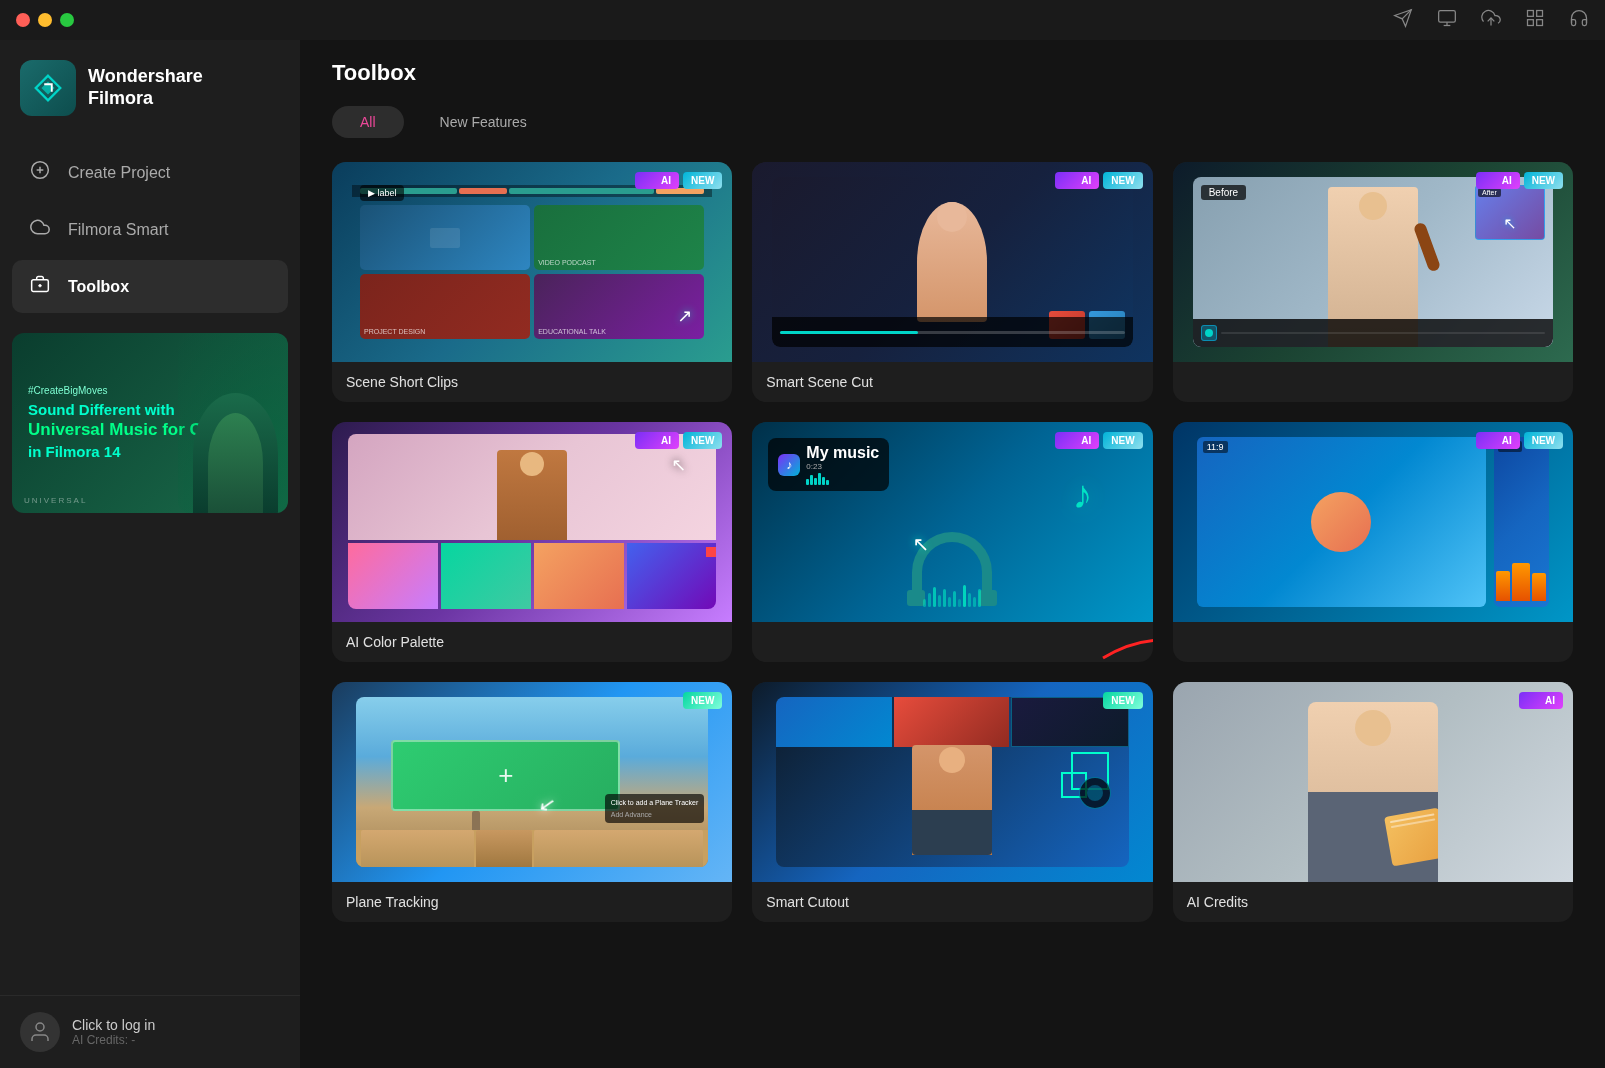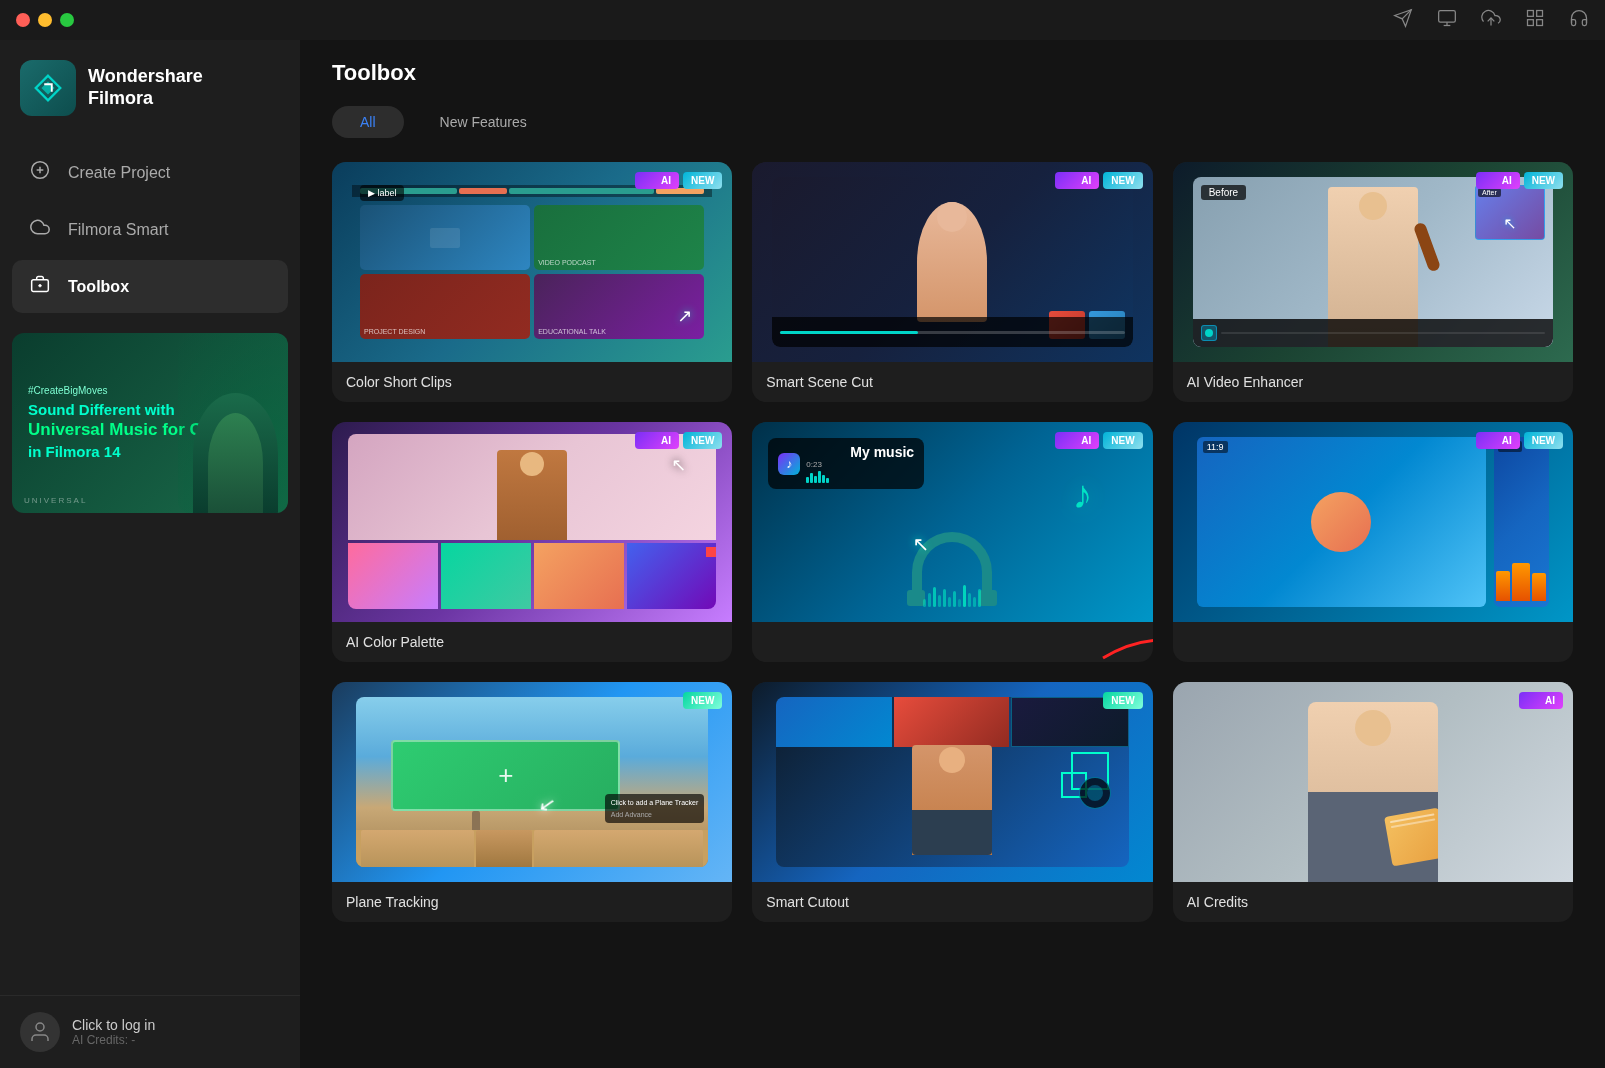--- a/index.html
+++ b/index.html
@@ -213,21 +213,21 @@
     }
     .tab {
       padding: 8px 28px;
       border-radius: 20px;
       font-size: 14px;
       cursor: pointer;
       color: #aaa;
     }
     .tab.active {
       background: #2d2d2d;
-      color: #3b82f6;
+      color: #ec4899;
     }
 
     
     .tools-grid {
       flex: 1;
       overflow-y: auto;
       padding: 0 32px 32px 32px;
       display: grid;
       grid-template-columns: repeat(3, 1fr);
       gap: 20px;
@@ -519,21 +519,21 @@
               </div>
               <div style="border-radius:5px;background:linear-gradient(135deg,#4a235a,#7b1fa2);position:relative;">
                 <div style="position:absolute;bottom:4px;left:4px;right:4px;font-size:7px;color:rgba(255,255,255,0.7);">EDUCATIONAL TALK</div>
               </div>
             </div>
 
             <div style="position:absolute;bottom:20px;right:20px;color:#fff;font-size:18px;filter:drop-shadow(0 0 4px rgba(0,255,200,0.8));">↗</div>
           </div>
         </div>
       </div>
-      <div class="tool-card-title">Color Short Clips</div>
+      <div class="tool-card-title">Scene Short Clips</div>
     </div>
 
     <div class="tool-card">
       <div class="tool-card-image bg-scene-cut">
         <div class="badges">
           <span class="badge badge-ai">AI</span>
           <span class="badge badge-new">NEW</span>
         </div>
         <div class="card-visual">
           <div style="width:90%;height:85%;position:relative;">
@@ -593,21 +593,20 @@
               <div style="position:absolute;bottom:0;left:0;right:0;height:28px;background:rgba(0,0,0,0.8);border-radius:0 0 8px 8px;display:flex;align-items:center;padding:0 8px;gap:4px;">
                 <div style="width:16px;height:16px;background:rgba(0,200,255,0.3);border-radius:3px;border:1px solid rgba(0,200,255,0.5);display:flex;align-items:center;justify-content:center;">
                   <div style="width:8px;height:8px;background:#00d4c8;border-radius:50%;"></div>
                 </div>
                 <div style="flex:1;height:2px;background:rgba(255,255,255,0.1);border-radius:2px;"></div>
               </div>
             </div>
           </div>
         </div>
       </div>
-      <div class="tool-card-title">AI Video Enhancer</div>
     </div>
 
     <div class="tool-card">
       <div class="tool-card-image bg-color-palette">
         <div class="badges">
           <span class="badge badge-ai">AI</span>
           <span class="badge badge-new">NEW</span>
         </div>
         <div class="card-visual">
           <div style="width:92%;height:88%;position:relative;">
@@ -640,21 +639,21 @@
       <div class="tool-card-image bg-bgm">
         <div class="badges">
           <span class="badge badge-ai">AI</span>
           <span class="badge badge-new">NEW</span>
         </div>
         <div class="card-visual">
 
           <div style="position:absolute;top:16px;left:16px;background:rgba(0,0,0,0.7);border-radius:8px;padding:6px 10px;color:#fff;font-size:10px;display:flex;align-items:center;gap:6px;z-index:2;">
             <div style="width:22px;height:22px;background:linear-gradient(135deg,#7b2ff7,#00b4d8);border-radius:6px;display:flex;align-items:center;justify-content:center;font-size:12px;">♪</div>
             <div>
-              <div style="font-size:14px;font-weight:600;margin-left:44px;">My music</div>
+              <div style="font-size:16px;font-weight:600;">My music</div>
               <div style="font-size:8px;color:#aaa;">0:23</div>
               <div style="display:flex;gap:1px;align-items:flex-end;margin-top:2px;">
                 <div style="width:3px;height:6px;background:#00d4c8;border-radius:1px;"></div>
                 <div style="width:3px;height:10px;background:#00d4c8;border-radius:1px;"></div>
                 <div style="width:3px;height:7px;background:#00d4c8;border-radius:1px;"></div>
                 <div style="width:3px;height:12px;background:#00d4c8;border-radius:1px;"></div>
                 <div style="width:3px;height:8px;background:#00d4c8;border-radius:1px;"></div>
                 <div style="width:3px;height:5px;background:#00d4c8;border-radius:1px;"></div>
               </div>
             </div>

